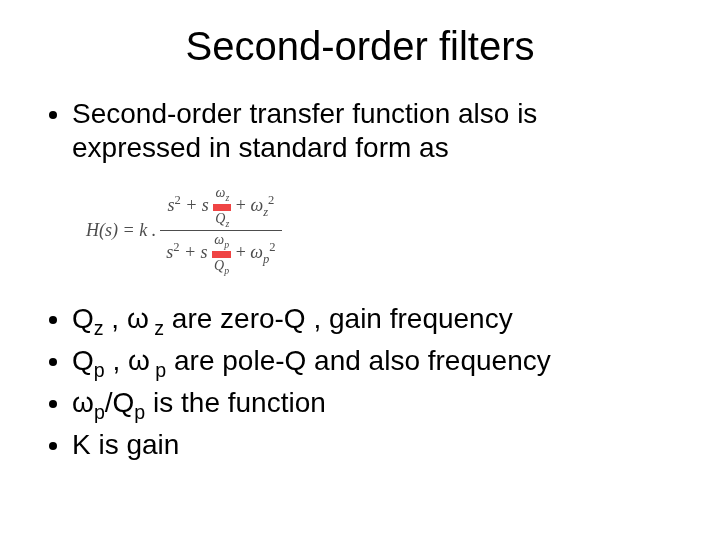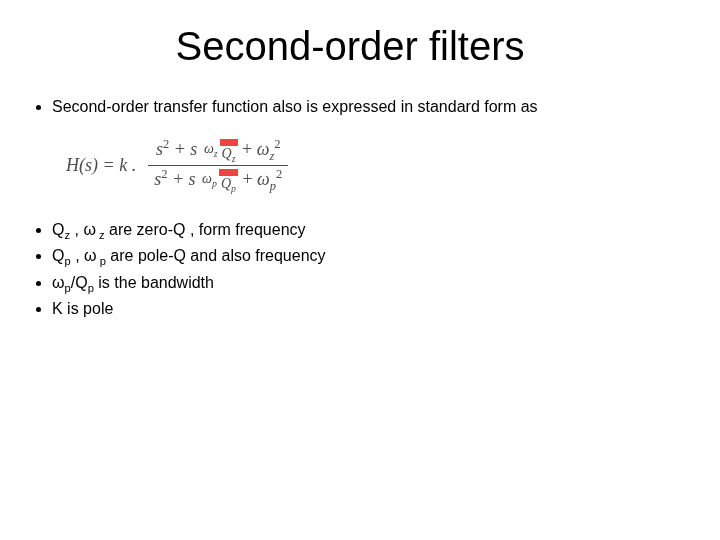--- a/index.html
+++ b/index.html
@@ -1,26 +1,26 @@
 <!DOCTYPE html>
 <html><head>
 <meta charset="utf-8">
 <style>
 html,body{margin:0;padding:0;width:720px;height:540px;background:#fff;font-family:Arial,Helvetica,sans-serif;color:#000}
-.slide{width:720px;height:540px;position:relative;box-sizing:border-box;padding:24px 48px 0 28px}
+.slide{width:720px;height:540px;position:relative;box-sizing:border-box;padding:24px 48px 0 48px}
 .title{font-size:40px;text-align:center;margin:0 0 28px 0;font-weight:400}
 ul.outer{list-style:disc;margin:0;padding-left:24px}
-ul.outer>li{font-size:16px;line-height:1.2;margin-bottom:4px}
+ul.outer>li{font-size:28px;line-height:1.2;margin-bottom:4px}
 .eq-block{margin:22px 0 26px 38px;font-family:'Times New Roman',serif;color:#4d4d4d;font-size:18px}
 .eq-row{display:flex;align-items:center}
-.eq-lhs{display:flex;align-items:flex-end;margin-right:12px}
+.eq-lhs{display:flex;align-items:flex-end;margin-right:4px}
 .frac{display:inline-flex;flex-direction:column;align-items:center;line-height:1}
 .frac .num{padding:0 6px 2px 6px}
 .frac .den{border-top:1px solid #4d4d4d;padding:2px 6px 0 6px}
-.small-frac{display:inline-flex;flex-direction:row;align-items:center;line-height:1;font-size:14px;vertical-align:middle}
+.small-frac{display:inline-flex;flex-direction:column;align-items:flex-end;line-height:1;font-size:14px;vertical-align:middle}
 .small-frac .sn{padding:0 2px 1px 2px}
 .small-frac .sd{border-top:7px solid #ef4444;padding:1px 2px 0 2px}
 sub{font-size:0.7em}
 sup{font-size:0.7em}
 .it{font-style:italic}
 </style>
 </head>
 <body>
 
 <div class="slide">
@@ -52,24 +52,24 @@
             <span class="sd"><span class="it">Q</span><sub class="it">p</sub></span>
           </span>
           <span> + </span><span class="it">ω</span><sub class="it">p</sub><sup>2</sup>
         </span>
       </span>
     </div>
   </div>
 
   <ul class="outer">
     <li>
-      <span>Q</span><sub>z</sub><span> , </span><span>ω</span><sub> <span>z</span></sub><span> are zero-Q , form frequency</span>
+      <span>Q</span><sub>z</sub><span> , </span><span>ω</span><sub> <span>z</span></sub><span> are zero-Q , gain frequency</span>
     </li>
     <li>
       <span> Q</span><sub>p</sub><span> , </span><span>ω</span><sub> <span>p</span></sub><span> are pole-Q and also frequency</span>
     </li>
     <li>
-      <span>ω</span><sub>p</sub><span>/Q</span><sub>p</sub><span> is the bandwidth</span>
+      <span>ω</span><sub>p</sub><span>/Q</span><sub>p</sub><span> is the function</span>
     </li>
-    <li>K is pole</li>
+    <li>K is gain</li>
   </ul>
 
 </div>
 
 </body></html>

